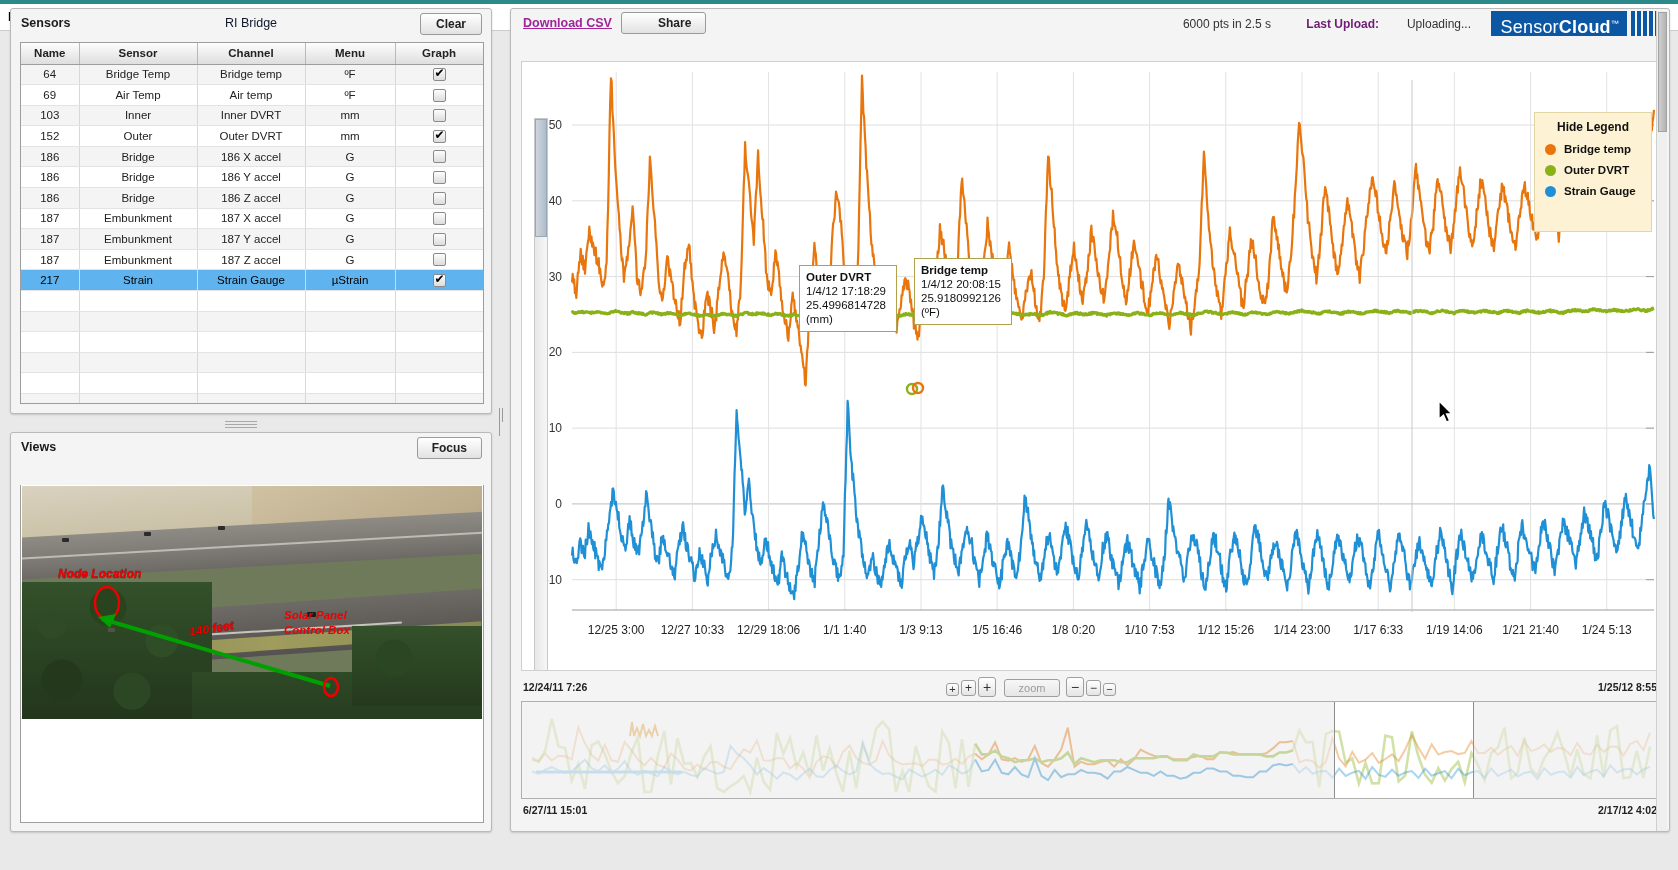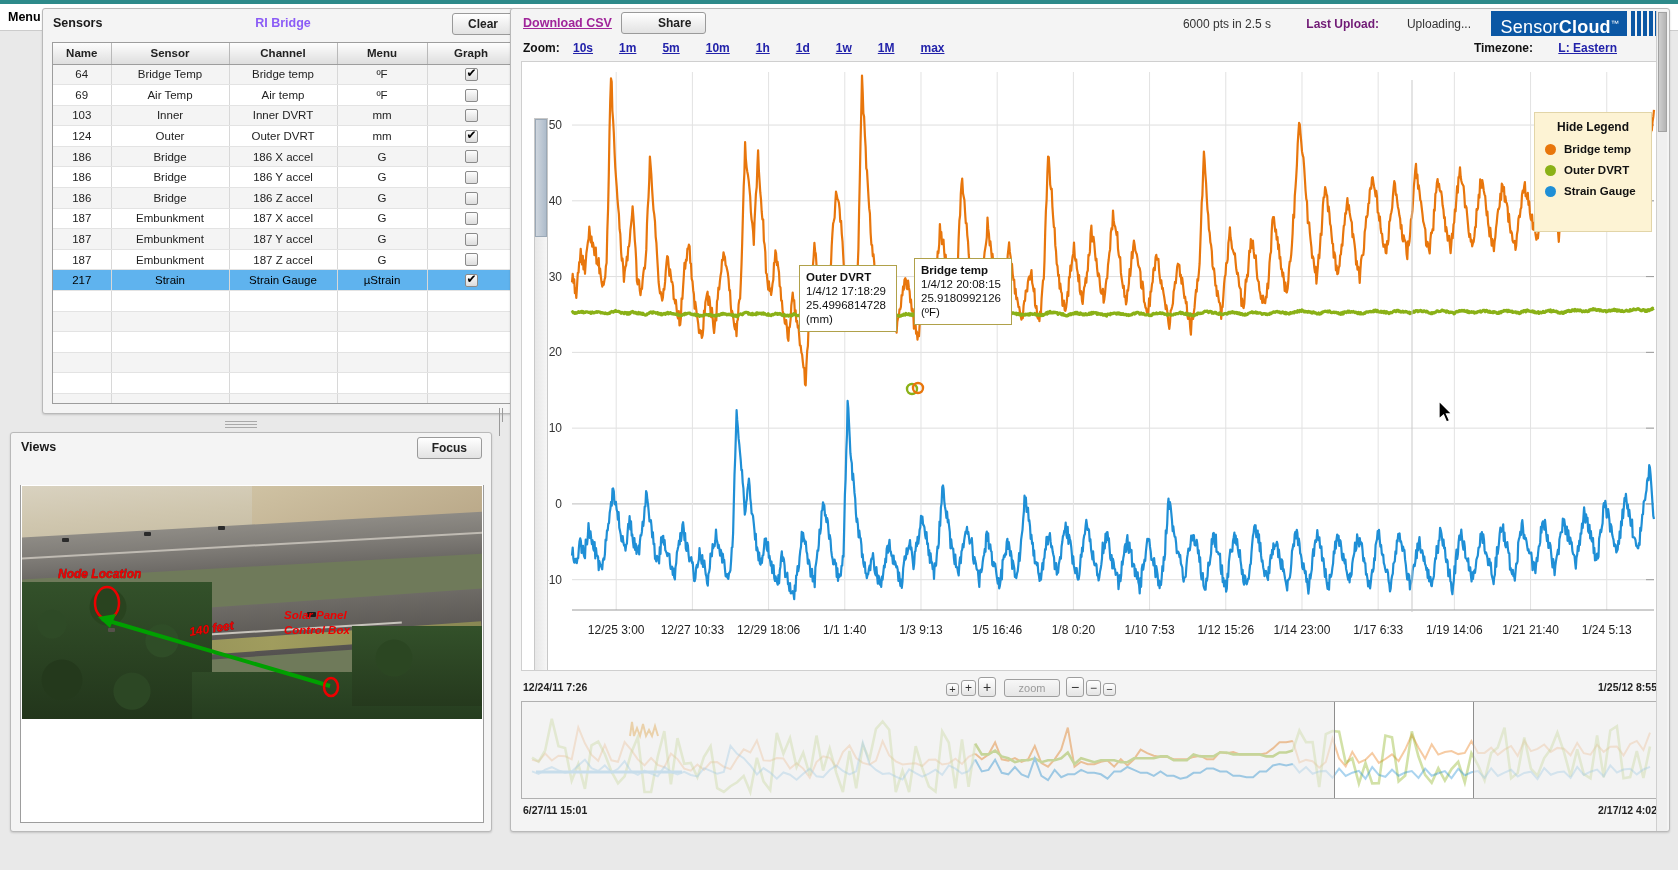--- a/index.html
+++ b/index.html
@@ -30,25 +30,24 @@
   #hrule { position:absolute; left:0; top:30px; width:1678px; height:1px; background:#cccccc; }
 
   
   #page { position:absolute; left:0; top:31px; width:1678px; height:839px; background:#e9e9e9; }
 
   
   #sensors-panel {
     position:absolute; left:10px; top:8px; width:482px; height:406px;
     background:#f4f4f4; border:1px solid #b9b9b9; border-radius:3px;
     box-shadow:0 1px 2px rgba(0,0,0,.15);
-    margin-left:32px;
   }
   .panel-head { position:relative; height:30px; }
   .panel-title { position:absolute; left:10px; top:7px; font-weight:bold; font-size:12.5px; color:#1a1a1a; }
-  .panel-center-title { position:absolute; left:0; right:0; top:7px; text-align:center; font-weight:bold; font-size:12.5px; color:#8b5cf6; }
+  .panel-center-title { position:absolute; left:0; right:0; top:7px; text-align:center; font-weight:normal; font-size:12.5px; color:#0f172a; }
   .btn {
     display:inline-block; font-size:12px; font-weight:bold; color:#222;
     background:linear-gradient(#ffffff,#e2e2e2); border:1px solid #9a9a9a;
     border-radius:3px; padding:3px 14px; cursor:pointer; text-align:center;
   }
   .panel-btn { position:absolute; right:9px; top:4px; min-width:62px; }
 
   
   #sensor-table { position:absolute; left:9px; top:33px; width:464px; height:362px;
     background:#fff; border:1px solid #9d9d9d; overflow:hidden; }
@@ -284,21 +283,21 @@
               <td><span class="chk"></span></td>
             </tr>
             <tr class="alt">
               <td>103</td>
               <td>Inner</td>
               <td>Inner DVRT</td>
               <td>mm</td>
               <td><span class="chk"></span></td>
             </tr>
             <tr>
-              <td>124</td>
+              <td>152</td>
               <td>Outer</td>
               <td>Outer DVRT</td>
               <td>mm</td>
               <td><span class="chk on"></span></td>
             </tr>
             <tr class="alt">
               <td>186</td>
               <td>Bridge</td>
               <td>186 X accel</td>
               <td>G</td>
@@ -464,26 +463,20 @@
         <span class="bars">
             <i></i>
             <i></i>
             <i></i>
             <i></i>
             <i></i>
           </span>
       </div>
     </div>
 
-    <div id="zoomrow">
-      <span class="zlabel">Zoom:</span>
-      <span class="zlinks" id="zoom-links"><span class="zlink">10s</span><span class="zlink">1m</span><span class="zlink">5m</span><span class="zlink">10m</span><span class="zlink">1h</span><span class="zlink">1d</span><span class="zlink">1w</span><span class="zlink">1M</span><span class="zlink">max</span></span>
-      <span id="tz-label">Timezone:</span>
-      <span id="tz-value">L: Eastern</span>
-    </div>
 
     <div id="plot-wrap">
       <svg id="plot-svg" width="1138" height="608" viewBox="0 0 1138 608">
         <g id="grid-lines">
             <line x1="50" x2="1132" y1="63.042253521126725" y2="63.042253521126725" stroke="#dedede" stroke-width="1"></line>
             <line x1="1124" x2="1132" y1="63.042253521126725" y2="63.042253521126725" stroke="#9c9c9c"></line>
             <line x1="50" x2="1132" y1="138.8169014084507" y2="138.8169014084507" stroke="#dedede" stroke-width="1"></line>
             <line x1="1124" x2="1132" y1="138.8169014084507" y2="138.8169014084507" stroke="#9c9c9c"></line>
             <line x1="50" x2="1132" y1="214.59154929577466" y2="214.59154929577466" stroke="#dedede" stroke-width="1"></line>
             <line x1="1124" x2="1132" y1="214.59154929577466" y2="214.59154929577466" stroke="#9c9c9c"></line>

